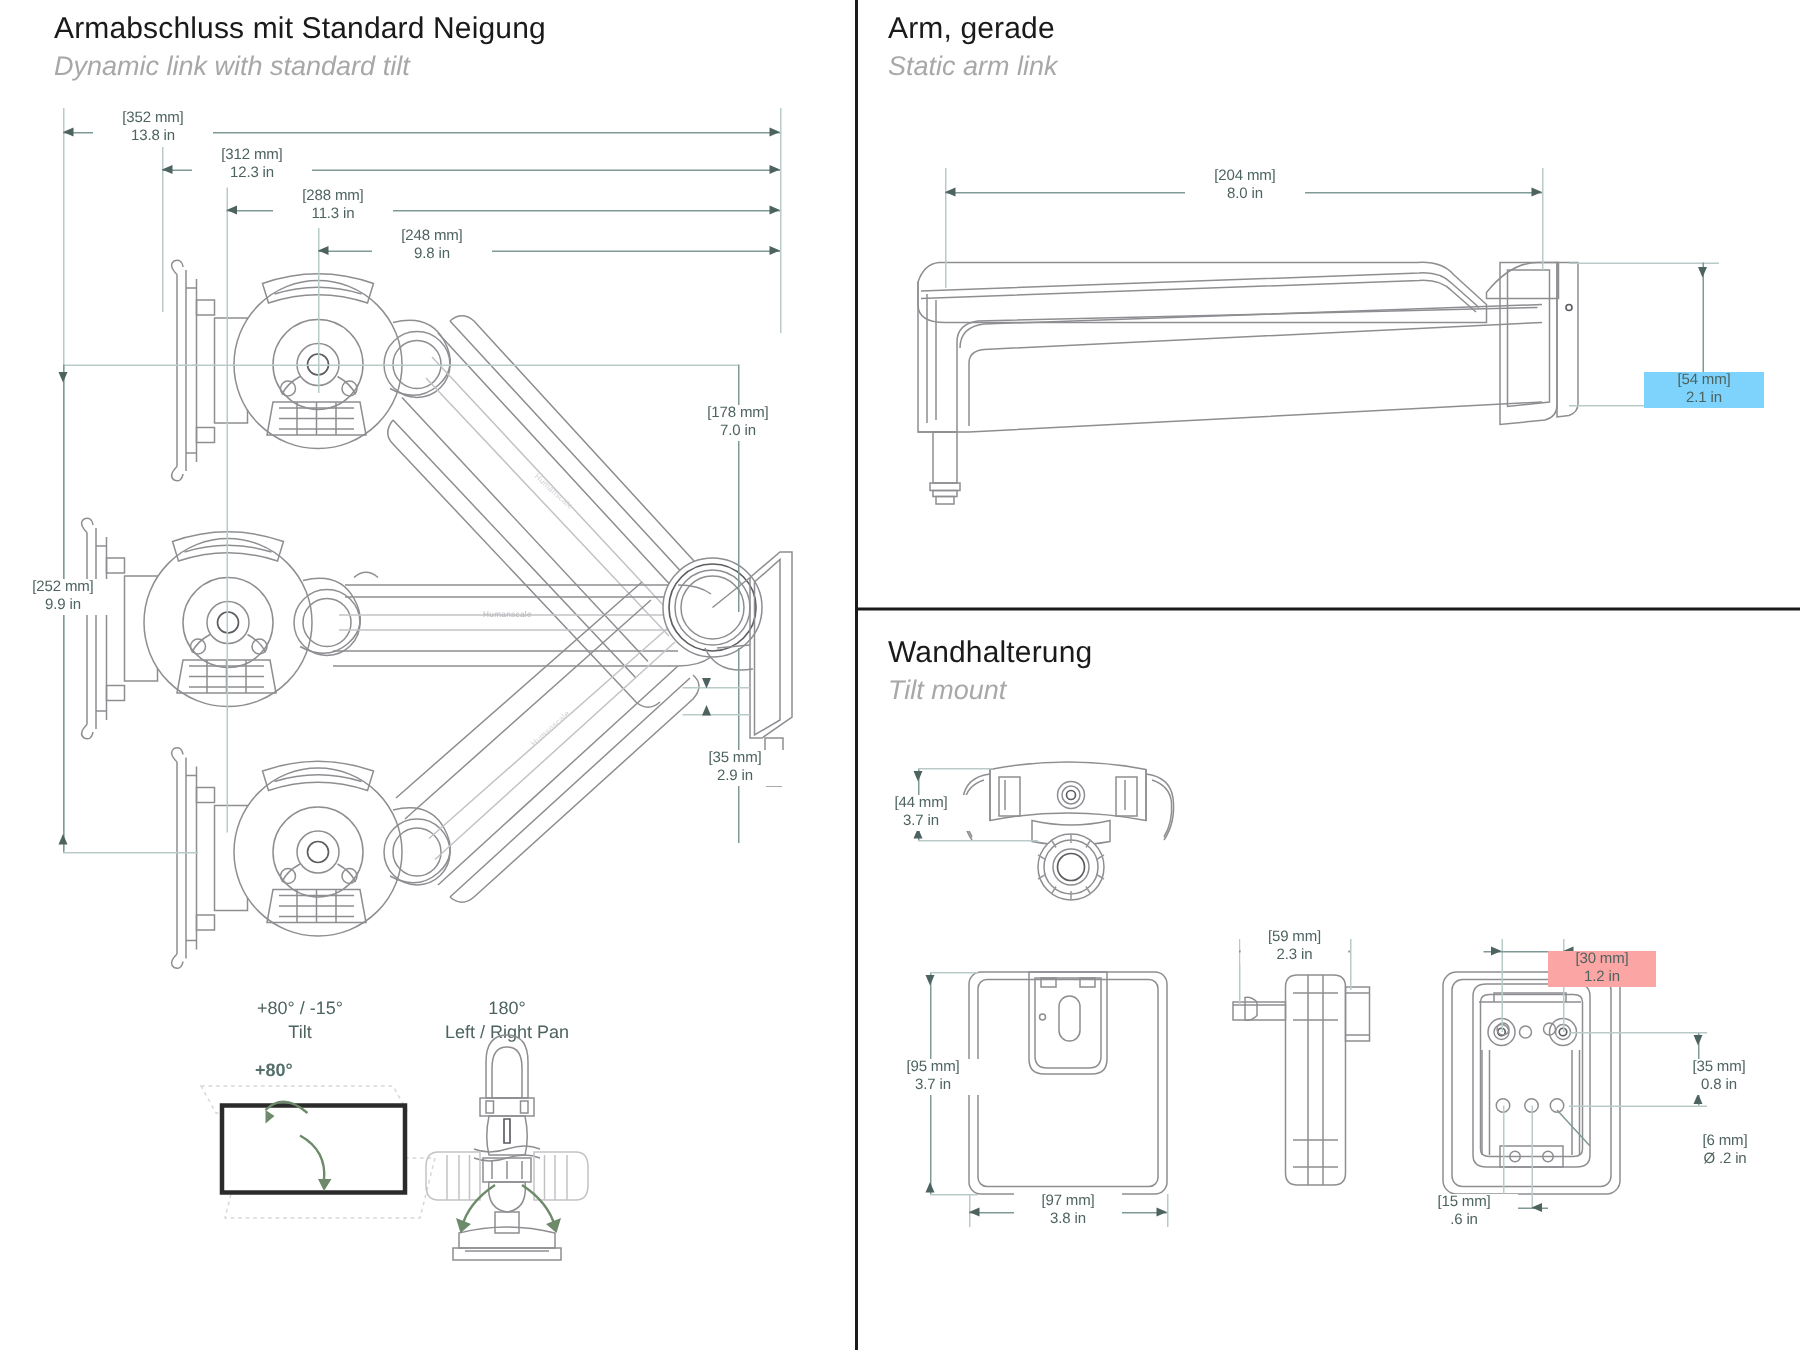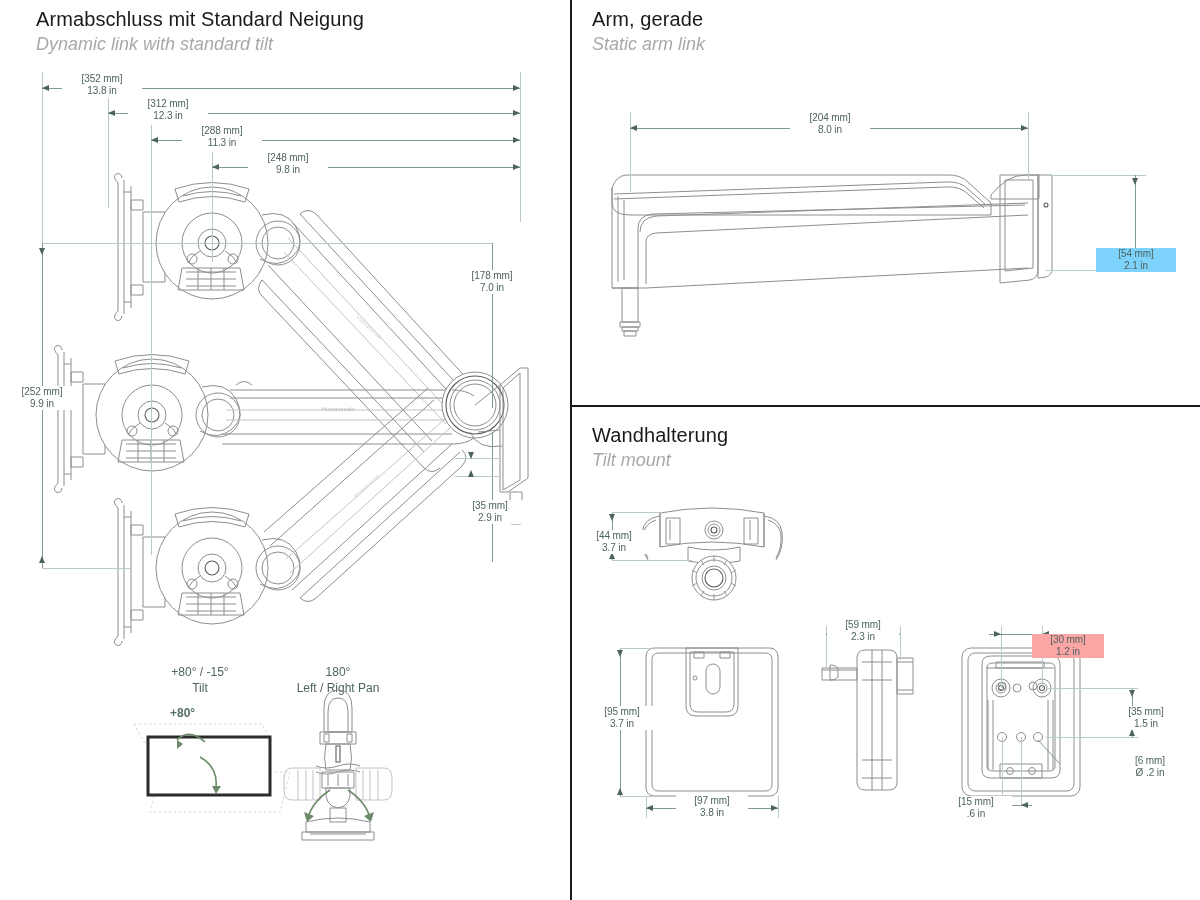--- a/index.html
+++ b/index.html
@@ -539,21 +539,21 @@
     <span class="in">1.2 in</span>
   </div>
 
   <div class="dimline-v" style="left:1132px; top:688px; height:49px;"></div>
   <div class="extline-h" style="left:1046px; top:688px; width:92px;"></div>
   <div class="extline-h" style="left:1046px; top:737px; width:92px;"></div>
   <div class="arrow-d" style="left:1129px; top:690px;"></div>
   <div class="arrow-u" style="left:1129px; top:729px;"></div>
   <div class="dim" style="left:1110px; top:706px; width:72px; background:#fff;">
     <span class="mm">[35 mm]</span>
-    <span class="in">1.5 in</span>
+    <span class="in">0.8 in</span>
   </div>
 
   <div class="dim" style="left:1112px; top:755px; width:76px; background:#fff;">
     <span class="mm">[6 mm]</span>
     <span class="in">Ø .2 in</span>
   </div>
 
   <div class="extline-v" style="left:1002px; top:737px; height:68px;"></div>
   <div class="extline-v" style="left:1021px; top:737px; height:68px;"></div>
   <div class="dimline-h" style="left:992px; top:805px; width:40px;"></div>

